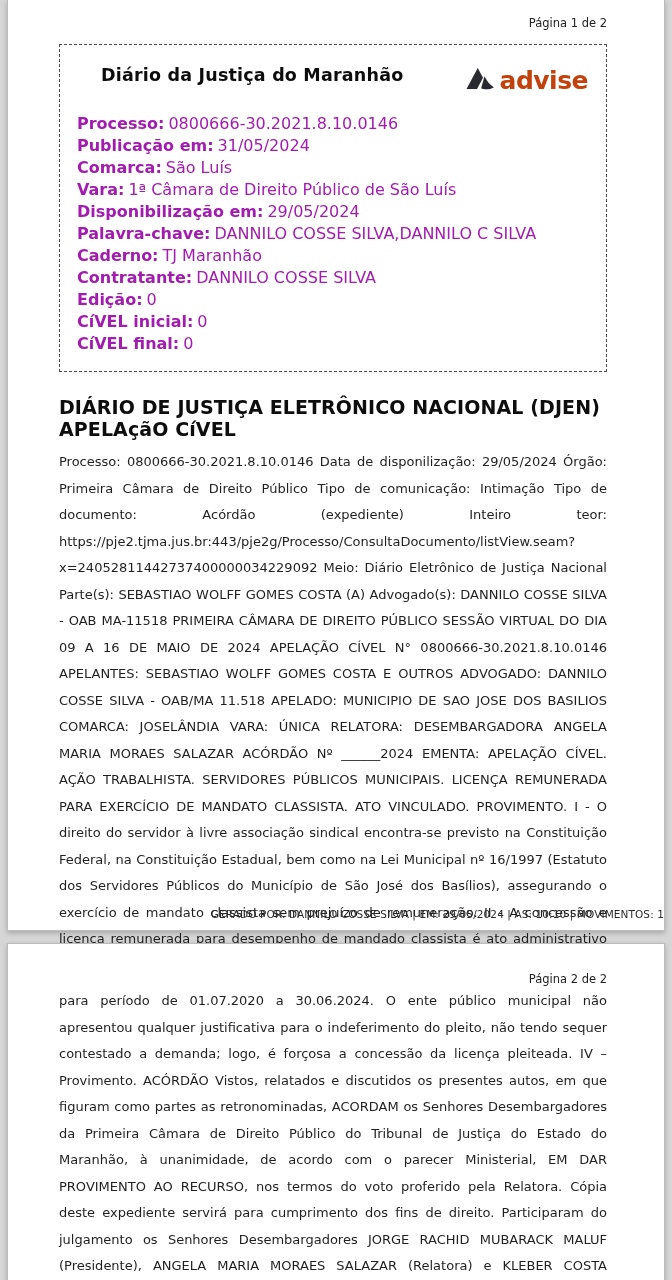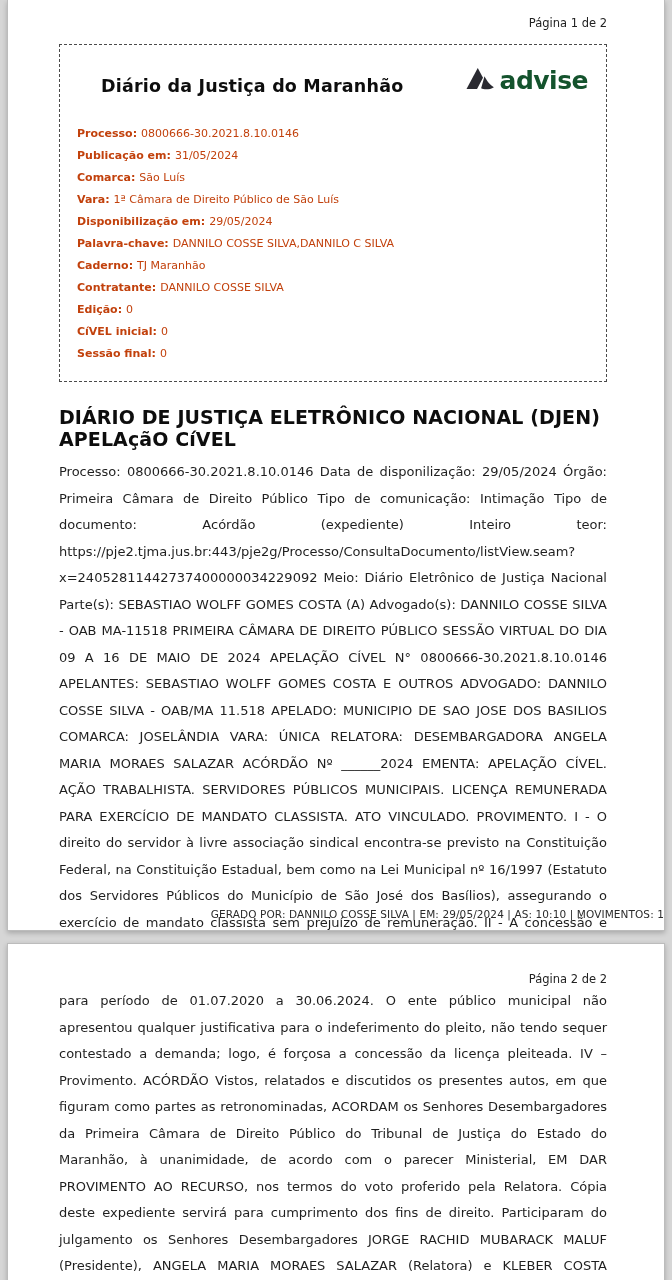--- a/index.html
+++ b/index.html
@@ -31,38 +31,38 @@
   .page-2 .page-label { padding-top:28px; }
 
   .docbox {
     border:1px dashed #4a4a4a;
     margin-top:14px;
     padding:14px 16px 16px 17px;
   }
   .docbox-header {
     display:flex;
     justify-content:space-between;
-    align-items:flex-end;
-    margin:6px 0 27px;
+    align-items:flex-start;
+    margin:6px 0 17px;
   }
   .doc-title {
     font-size:17.5px;
     font-weight:bold;
     color:#0d0d0d;
     margin-left:24px;
     letter-spacing:.2px;
   }
   .logo { display:flex; align-items:center; gap:5px; margin-right:2px; }
   .logo-text {
     font-size:25px;
     font-weight:bold;
     letter-spacing:-.5px;
     line-height:1;
   }
-  .meta-row { font-size:11px; color:#c2410c; line-height:22px; white-space:nowrap; }
+  .meta-row { font-size:16px; color:#a21caf; line-height:22px; white-space:nowrap; }
   .meta-label { font-weight:bold; }
   .meta-value { margin-left:4px; }
 
   .section-heading {
     font-weight:bold;
     font-size:19px;
     color:#0d0d0d;
     margin-top:24px;
     letter-spacing:.1px;
   }
@@ -96,21 +96,21 @@
     <div class="docbox">
       <div class="docbox-header">
         <div class="doc-title">Diário da Justiça do Maranhão</div>
         <div class="logo">
           <span>
             <svg width="30" height="27" viewBox="0 0 40 34" aria-hidden="true">
               <path d="M2 31 L17 3 L24 16 L16 31 Z" fill="#2a2a31"></path>
               <path d="M26 14 C29 20 33.5 26 38.5 28.5 C33 32 25.5 32 21.5 30 L26 14 Z" fill="#2a2a31"></path>
             </svg>
           </span>
-          <span class="logo-text" style="color:#14532d;">advise</span>
+          <span class="logo-text" style="color:#c2410c;">advise</span>
         </div>
       </div>
 
       <div id="metadata-list">
   <div class="meta-row"><span class="meta-label">Processo:</span><span class="meta-value">0800666-30.2021.8.10.0146</span></div>
 
   <div class="meta-row"><span class="meta-label">Publicação em:</span><span class="meta-value">31/05/2024</span></div>
 
   <div class="meta-row"><span class="meta-label">Comarca:</span><span class="meta-value">São Luís</span></div>
 
@@ -122,21 +122,21 @@
 
   <div class="meta-row"><span class="meta-label">Caderno:</span><span class="meta-value">TJ Maranhão</span></div>
 
   <div class="meta-row"><span class="meta-label">Contratante:</span><span class="meta-value">DANNILO COSSE SILVA</span></div>
 
 
   <div class="meta-row"><span class="meta-label">Edição:</span><span class="meta-value">0</span></div>
 
   <div class="meta-row"><span class="meta-label">CíVEL inicial:</span><span class="meta-value">0</span></div>
 
-  <div class="meta-row"><span class="meta-label">Sessão final:</span><span class="meta-value">0</span></div>
+  <div class="meta-row"><span class="meta-label">CíVEL final:</span><span class="meta-value">0</span></div>
 </div>
     </div>
 
     <div class="section-heading">DIÁRIO DE JUSTIÇA ELETRÔNICO NACIONAL (DJEN) APELAçãO CíVEL</div>
 
     <div class="body-text">Processo: 0800666-30.2021.8.10.0146 Data de disponilização: 29/05/2024 Órgão: Primeira Câmara de Direito Público Tipo de comunicação: Intimação Tipo de documento: Acórdão (expediente) Inteiro teor: https://pje2.tjma.jus.br:443/pje2g/Processo/ConsultaDocumento/listView.seam? x=24052811442737400000034229092 Meio: Diário Eletrônico de Justiça Nacional Parte(s): SEBASTIAO WOLFF GOMES COSTA (A) Advogado(s): DANNILO COSSE SILVA - OAB MA-11518 PRIMEIRA CÂMARA DE DIREITO PÚBLICO SESSÃO VIRTUAL DO DIA 09 A 16 DE MAIO DE 2024 APELAÇÃO CÍVEL N° 0800666-30.2021.8.10.0146 APELANTES: SEBASTIAO WOLFF GOMES COSTA E OUTROS ADVOGADO: DANNILO COSSE SILVA - OAB/MA 11.518 APELADO: MUNICIPIO DE SAO JOSE DOS BASILIOS COMARCA: JOSELÂNDIA VARA: ÚNICA RELATORA: DESEMBARGADORA ANGELA MARIA MORAES SALAZAR ACÓRDÃO Nº ______2024 EMENTA: APELAÇÃO CÍVEL. AÇÃO TRABALHISTA. SERVIDORES PÚBLICOS MUNICIPAIS. LICENÇA REMUNERADA PARA EXERCÍCIO DE MANDATO CLASSISTA. ATO VINCULADO. PROVIMENTO. I - O direito do servidor à livre associação sindical encontra-se previsto na Constituição Federal, na Constituição Estadual, bem como na Lei Municipal nº 16/1997 (Estatuto dos Servidores Públicos do Município de São José dos Basílios), assegurando o exercício de mandato classista sem prejuízo de remuneração. II - A concessão e licença remunerada para desempenho de mandado classista é ato administrativo vinculado e, como tal, descabem considerações acerca do juízo de conveniência e oportunidade do administrador. III - No caso, consoante ata de cerimônia de posse, os apelantes foram eleitos como titular e suplente da Secretaria de Finanças e Patrimônio do Sindicato dos Trabalhadores no Serviço Público Municipal Presidente Dutra, São José dos Basílios, Santa Filomena do Maranhão, Gonçalves Dias, Graça Aranha, Governador Luiz Rocha, Governador Archer e São Domingos do Maranhão, com mandato</div>
   </div>
 
   <div class="page-footer">GERADO POR: DANNILO COSSE SILVA | EM: 29/05/2024 | AS: 10:10 | MOVIMENTOS: 1</div>
 </div>

